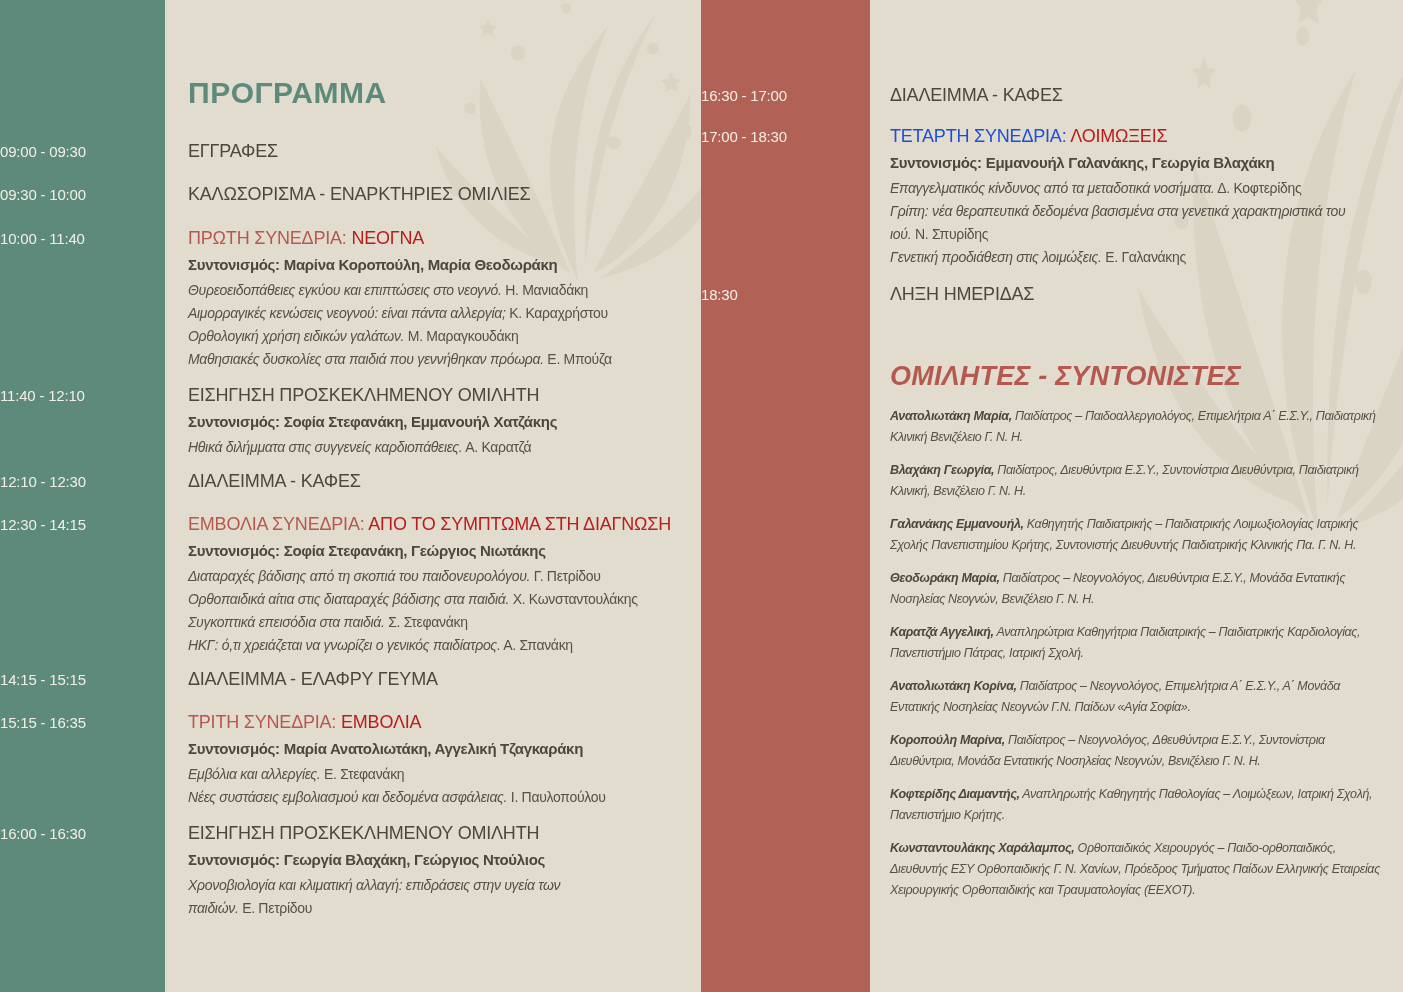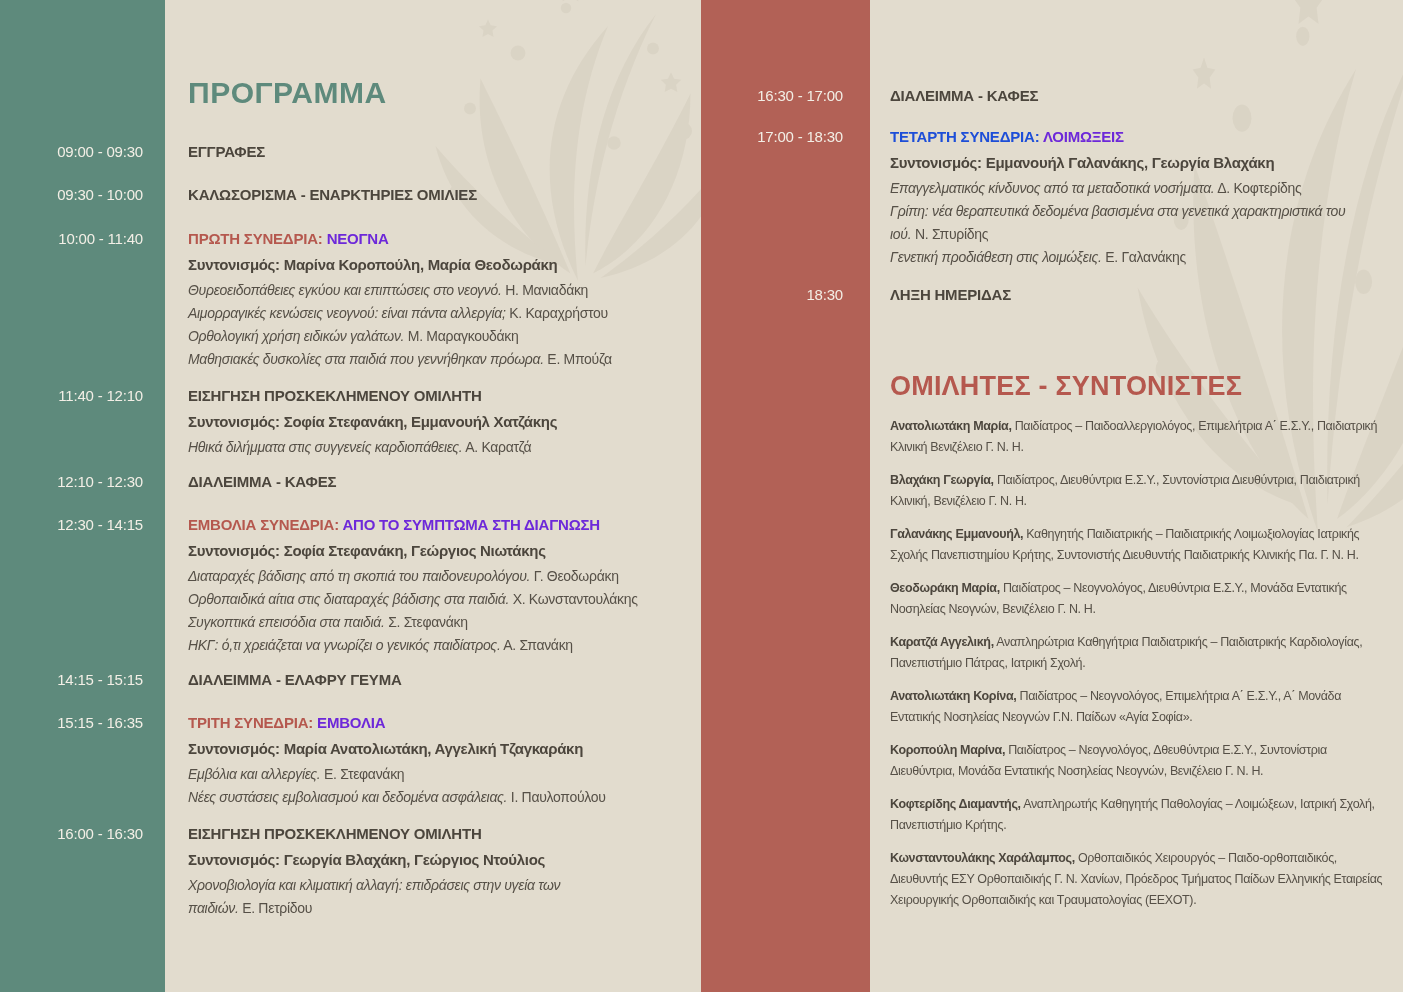--- a/index.html
+++ b/index.html
@@ -15,44 +15,44 @@
 
   .page-title {
     position:absolute; left:188px; top:76px; z-index:3;
     font-size:30px; font-weight:bold; color:#5e8a7c;
     letter-spacing:0.5px; line-height:34px; margin:0;
   }
 
   .row { position:absolute; left:0; width:100%; z-index:3; }
   .time {
     position:absolute; top:0; color:#f3efe6; font-size:15px;
-    text-align:right; letter-spacing:-0.2px; line-height:23px; z-index:4;
+    letter-spacing:-0.2px; line-height:23px; z-index:4;
   }
   .time-left { left:0; width:143px; }
   .time-right { left:701px; width:142px; }
   .content { position:absolute; top:0; }
   .content-left { left:188px; width:505px; }
   .content-right { left:890px; width:462px; }
 
   .heading {
-    font-size:15px; font-weight:bold; color:#4c463d;
+    font-size:18px; font-weight:normal; color:#4c463d;
     letter-spacing:-0.2px; line-height:23px; margin:0 0 3px 0;
   }
   .session-label { color:#b5584e; }
   .row-right .session-label { color:#1d4ed8; }
-  .session-title { color:#6d28d9;margin-top:40px; }
+  .session-title { color:#b91c1c;margin-top:40px; }
   .moderators {
     font-size:15px; font-weight:bold; color:#4c463d;
     letter-spacing:-0.3px; line-height:23px; margin:0 0 3px 0;
   }
   .talk { font-size:14px; color:#565047; letter-spacing:-0.3px; line-height:23px; }
   .talk .topic { font-style:italic; }
   .talk .speaker { font-style:normal; }
 
-  .speakers { position:absolute; left:890px; top:370px; width:500px; z-index:3; }
+  .speakers { position:absolute; left:890px; top:360px; width:500px; z-index:3;font-style:italic; }
   .speakers-title {
     font-size:27px; font-weight:bold; color:#b5584e;
     margin:0 0 14px 0; line-height:32px; letter-spacing:0.2px;
   }
   .entry {
     margin:0 0 12px 0; font-size:12.5px; line-height:21px;
     color:#565047; letter-spacing:-0.35px;
   }
   .entry-name { font-weight:bold; color:#4c463d;text-align:center; }
 </style>
@@ -149,21 +149,21 @@
     <div class="content content-left">
       <div class="heading">ΔΙΑΛΕΙΜΜΑ - ΚΑΦΕΣ</div>
     </div>
   </div>
 
   <div class="row row-left" style="top:513px">
     <div class="time time-left">12:30 - 14:15</div>
     <div class="content content-left">
       <div class="heading"><span class="session-label">ΕΜΒΟΛΙΑ ΣΥΝΕΔΡΙΑ:</span> <span class="session-title">ΑΠΟ ΤΟ ΣΥΜΠΤΩΜΑ ΣΤΗ ΔΙΑΓΝΩΣΗ</span></div>
       <div class="moderators">Συντονισμός: Σοφία Στεφανάκη, Γεώργιος Νιωτάκης</div>
-      <div class="talk"><span class="topic">Διαταραχές βάδισης από τη σκοπιά του παιδονευρολόγου.</span> <span class="speaker">Γ. Θεοδωράκη</span></div>
+      <div class="talk"><span class="topic">Διαταραχές βάδισης από τη σκοπιά του παιδονευρολόγου.</span> <span class="speaker">Γ. Πετρίδου</span></div>
       <div class="talk"><span class="topic">Ορθοπαιδικά αίτια στις διαταραχές βάδισης στα παιδιά.</span> <span class="speaker">Χ. Κωνσταντουλάκης</span></div>
       <div class="talk"><span class="topic">Συγκοπτικά επεισόδια στα παιδιά.</span> <span class="speaker">Σ. Στεφανάκη</span></div>
       <div class="talk"><span class="topic">ΗΚΓ: ό,τι χρειάζεται να γνωρίζει ο γενικός παιδίατρος.</span> <span class="speaker">Α. Σπανάκη</span></div>
     </div>
   </div>
 
   <div class="row row-left" style="top:668px">
     <div class="time time-left">14:15 - 15:15</div>
     <div class="content content-left">
       <div class="heading">ΔΙΑΛΕΙΜΜΑ - ΕΛΑΦΡΥ ΓΕΥΜΑ</div>

